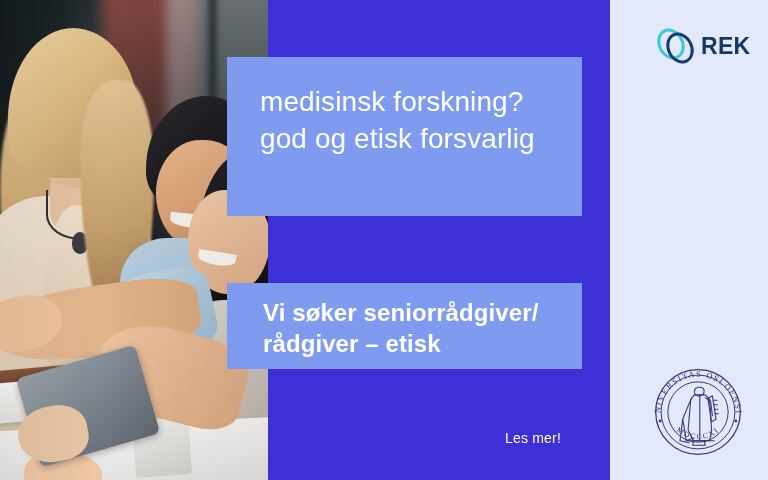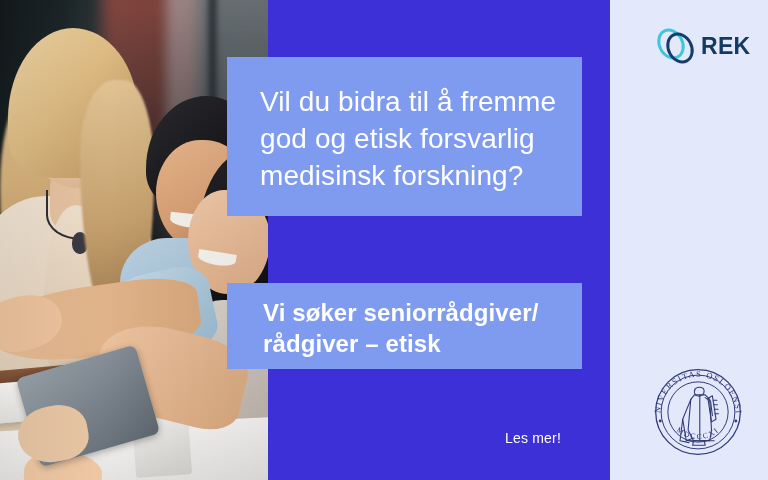--- a/index.html
+++ b/index.html
@@ -558,23 +558,22 @@
 
     <div class="tablet"></div>
     <div class="w-hand"></div>
 
     <div class="shade"></div>
   </div>
 
   <div class="blue-panel" style="background: rgb(60, 48, 214);"></div>
 
   <div class="textbox textbox-headline" style="background: rgb(126, 155, 240);">
-    <div class="line">Vil du bidra til å fremme</div>
+    <div class="line">medisinsk forskning?</div>
     <div class="line">god og etisk forsvarlig</div>
-    <div class="line">medisinsk forskning?</div>
   </div>
 
   <div class="textbox textbox-job" style="background: rgb(126, 155, 240);">
     <div class="line">Vi søker seniorrådgiver/</div>
     <div class="line">rådgiver – etisk</div>
   </div>
 
   <div class="cta">Les mer!</div>
 
   <div class="right-panel" style="background: rgb(228, 232, 251);">

